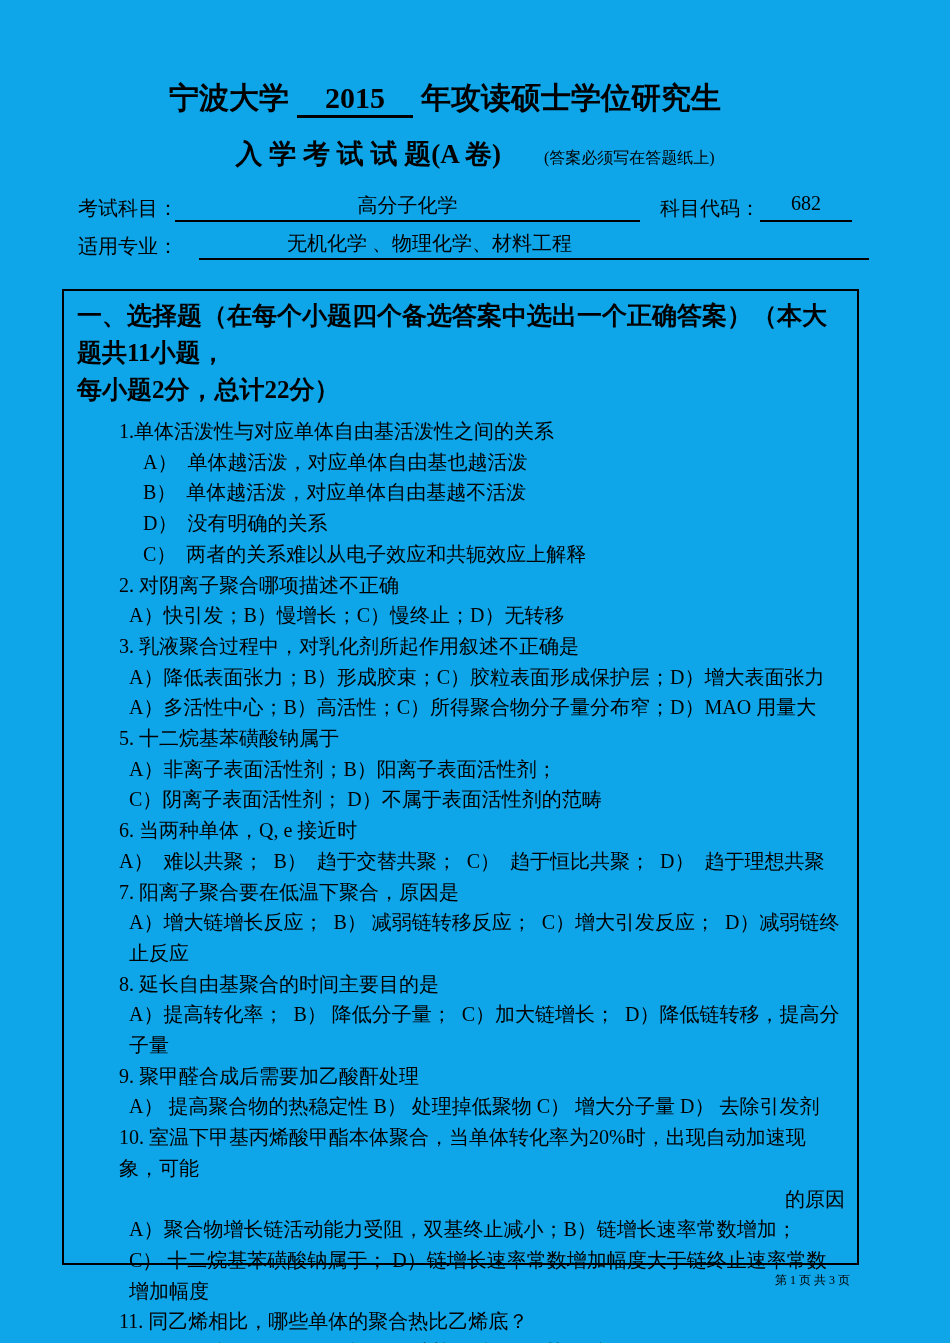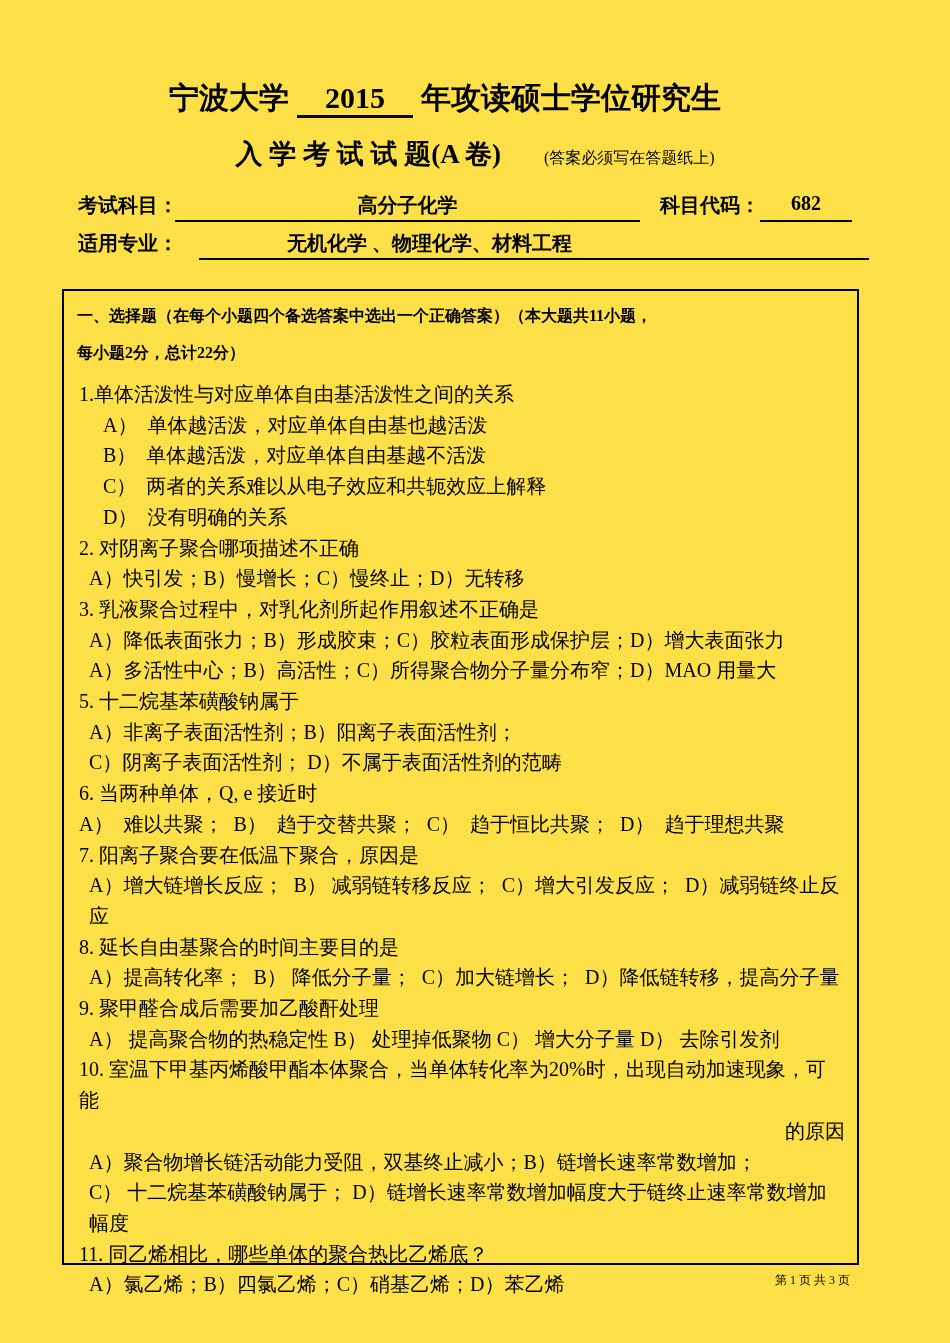--- a/index.html
+++ b/index.html
@@ -1,60 +1,60 @@
 <!DOCTYPE html>
 <html><head>
 <meta charset="utf-8">
 <style>
   html,body { margin:0; padding:0; background:#ffffff; }
   .page {
-    position:relative; width:950px; height:1343px; background:#fde047;
+    position:relative; width:950px; height:1343px; background:#0ea5e9;
     color:#000; font-family:"Liberation Serif","DejaVu Serif",serif;
     overflow:hidden;
   }
   
   .title1 {
     position:absolute; top:78px; left:0; width:890px; text-align:center;
     font-size:30px; font-weight:bold; white-space:pre;
   }
   .title-year {
     display:inline-block; border-bottom:3px solid #000;
     padding:0 28px; margin:0 8px;
   }
   .title2 {
     position:absolute; top:136px; left:0; width:950px; text-align:center;
     white-space:pre;
   }
   .title2-main { font-size:27px; font-weight:bold; }
   .title2-note { font-size:16px; font-weight:normal;margin-left:39px; }
   
   .info-row {
-    position:absolute; left:78px; display:flex; align-items:flex-start;
-    font-size:20px; font-weight:bold; white-space:pre;
+    position:absolute; left:78px; display:flex; align-items:flex-end;
+    font-size:20px; font-weight:normal; white-space:pre;
   }
   .subject-row { top:192px; }
   .major-row   { top:230px;gap:24px; }
   .info-label { width:97px; flex:none; }
   .code-label { margin-left:20px; flex:none; }
   .u-line { border-bottom:2px solid #000; height:30px; box-sizing:border-box; }
   .u-subject { width:465px; text-align:center; }
   .u-code    { width:92px;  text-align:center; }
   .u-major   { width:670px; text-align:left; padding-left:88px; box-sizing:border-box; }
   
   .qbox {
     position:absolute; left:62px; top:289px; width:797px; height:976px;
     border:2px solid #000; box-sizing:border-box;
     padding:6px 12px 0 13px;
   }
   .section-title {
-    font-size:16px; font-weight:bold; line-height:37px; white-space:pre-wrap;
+    font-size:25px; font-weight:bold; line-height:37px; white-space:pre-wrap;
   }
   .qlines { margin-top:8px; }
   .qline {
-    font-size:20px; line-height:30.7px; white-space:pre-wrap;
+    font-size:20px; line-height:30.7px; white-space:pre-wrap;margin-left:40px;
   }
   .indent-0 { padding-left:2px; }
   .indent-1 { padding-left:12px; }
   .indent-2 { padding-left:26px; }
   .indent-3 { padding-left:40px;text-align:right; }
   
   .footer {
     position:absolute; top:1272px; right:100px;
     font-size:12px; white-space:pre;
   }
@@ -79,22 +79,22 @@
     <span class="info-label">适用专业：</span>
     <span class="u-line u-major">无机化学 、物理化学、材料工程</span>
   </div>
 
   <div class="qbox">
     <div class="section-title"><span>一、选择题（在每个小题四个备选答案中选出一个正确答案）（本大题共11小题，</span><br><span>每小题2分，总计22分）</span></div>
     <div class="qlines">
         <div class="qline indent-0">1.单体活泼性与对应单体自由基活泼性之间的关系</div>
         <div class="qline indent-2">A）  单体越活泼，对应单体自由基也越活泼</div>
         <div class="qline indent-2">B）  单体越活泼，对应单体自由基越不活泼</div>
+        <div class="qline indent-2">D）  没有明确的关系</div>
         <div class="qline indent-2">C）  两者的关系难以从电子效应和共轭效应上解释</div>
-        <div class="qline indent-2">D）  没有明确的关系</div>
         <div class="qline indent-0">2. 对阴离子聚合哪项描述不正确</div>
         <div class="qline indent-1">A）快引发；B）慢增长；C）慢终止；D）无转移</div>
         <div class="qline indent-0">3. 乳液聚合过程中，对乳化剂所起作用叙述不正确是</div>
         <div class="qline indent-1">A）降低表面张力；B）形成胶束；C）胶粒表面形成保护层；D）增大表面张力</div>
         <div class="qline indent-1">A）多活性中心；B）高活性；C）所得聚合物分子量分布窄；D）MAO 用量大</div>
         <div class="qline indent-0">5. 十二烷基苯磺酸钠属于</div>
         <div class="qline indent-1">A）非离子表面活性剂；B）阳离子表面活性剂；</div>
         <div class="qline indent-1">C）阴离子表面活性剂； D）不属于表面活性剂的范畴</div>
         <div class="qline indent-0">6. 当两种单体，Q, e 接近时</div>
         <div class="qline indent-0">A）  难以共聚；  B）  趋于交替共聚；  C）  趋于恒比共聚；  D）  趋于理想共聚</div>

